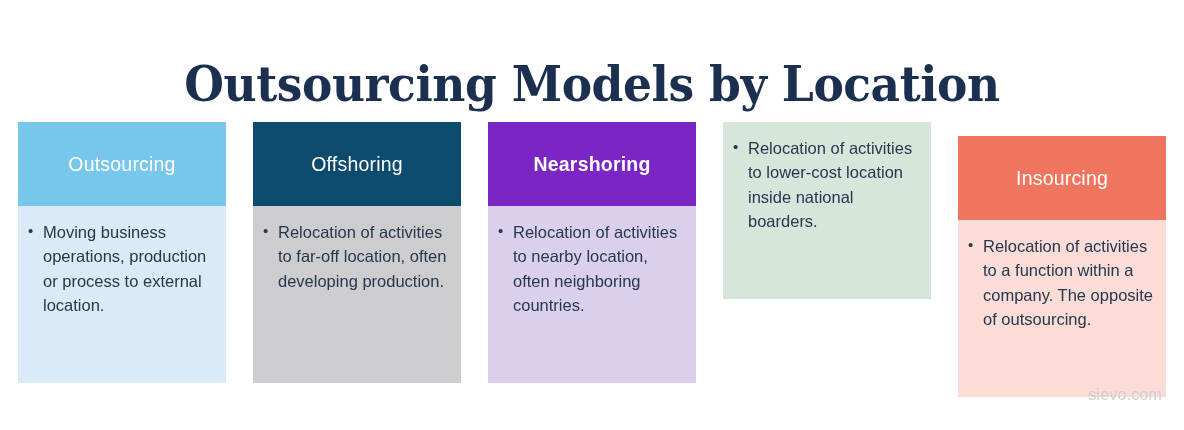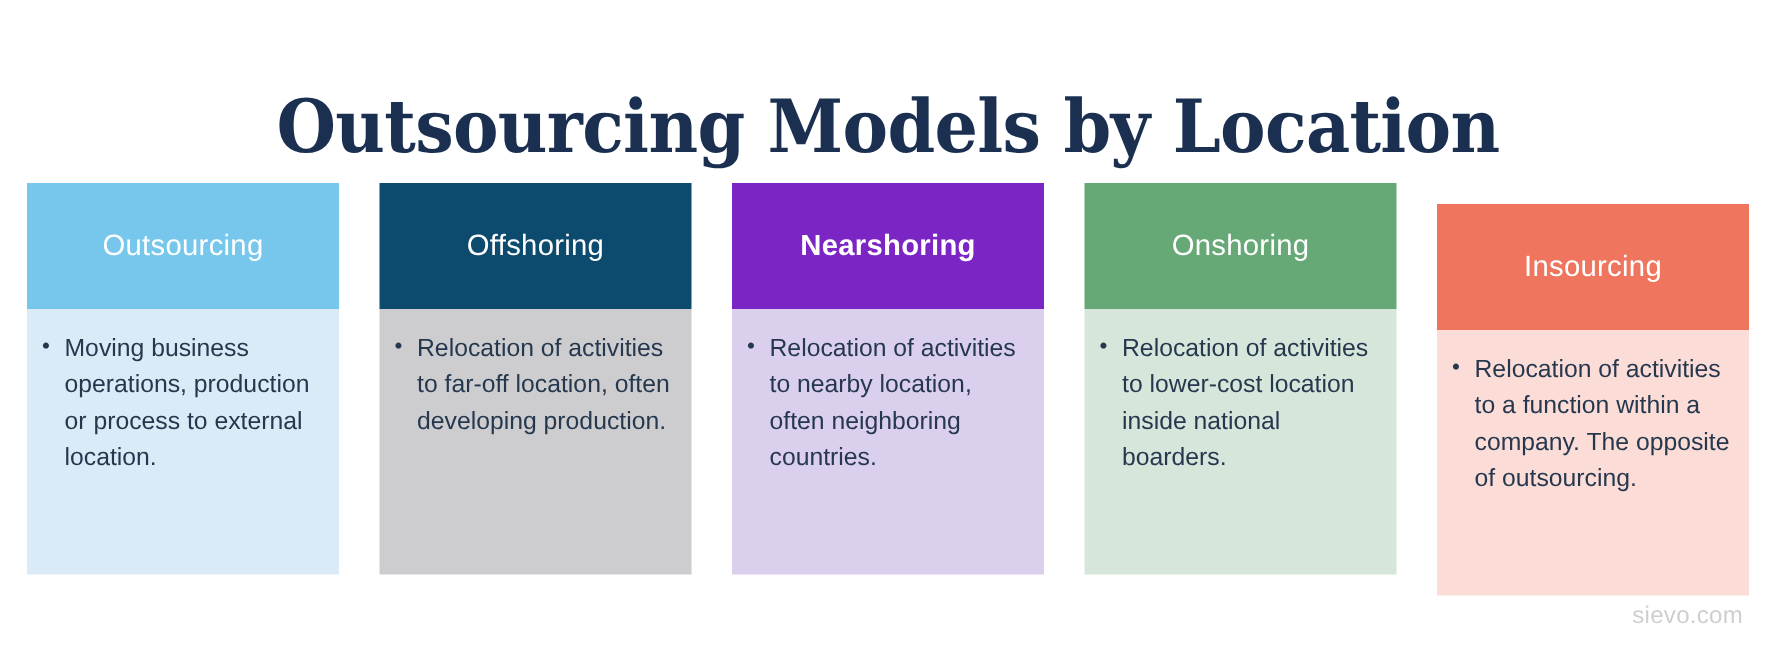--- a/index.html
+++ b/index.html
@@ -75,21 +75,21 @@
     font-size: 15px;
     line-height: 1.48;
     color: #26384e;
   }
   .bullet-text {
     flex: 1 1 auto;
   }
   .footer-brand {
     position: absolute;
     right: 22px;
-    bottom: 10px;
+    bottom: 26px;
     font-size: 16px;
     color: #cfcfcf;
     letter-spacing: 0.2px;
   }
 </style>
 </head>
 <body style="background: rgb(255, 255, 255);">
 
 <div class="page">
 
@@ -127,23 +127,20 @@
       </div>
       <div class="card-body" style="background: rgb(219, 207, 238);">
         <div class="bullet-row" style="color: rgb(38, 56, 78);">
           <span class="bullet-dot" style="color: rgb(38, 56, 78);">•</span>
           <span class="bullet-text">Relocation of activities to nearby location, often neighboring countries.</span>
         </div>
       </div>
     </div>
 
     <div class="card">
-      <div class="card-header" style="background: rgb(102, 168, 118); color: rgb(255, 255, 255);">
-        <span>Onshoring</span>
-      </div>
       <div class="card-body" style="background: rgb(214, 230, 218);">
         <div class="bullet-row" style="color: rgb(38, 56, 78);">
           <span class="bullet-dot" style="color: rgb(38, 56, 78);">•</span>
           <span class="bullet-text">Relocation of activities to lower-cost location inside national boarders.</span>
         </div>
       </div>
     </div>
 
     <div class="card">
       <div class="card-header" style="background: rgb(240, 117, 94); color: rgb(255, 255, 255); margin-top: 14px;">

